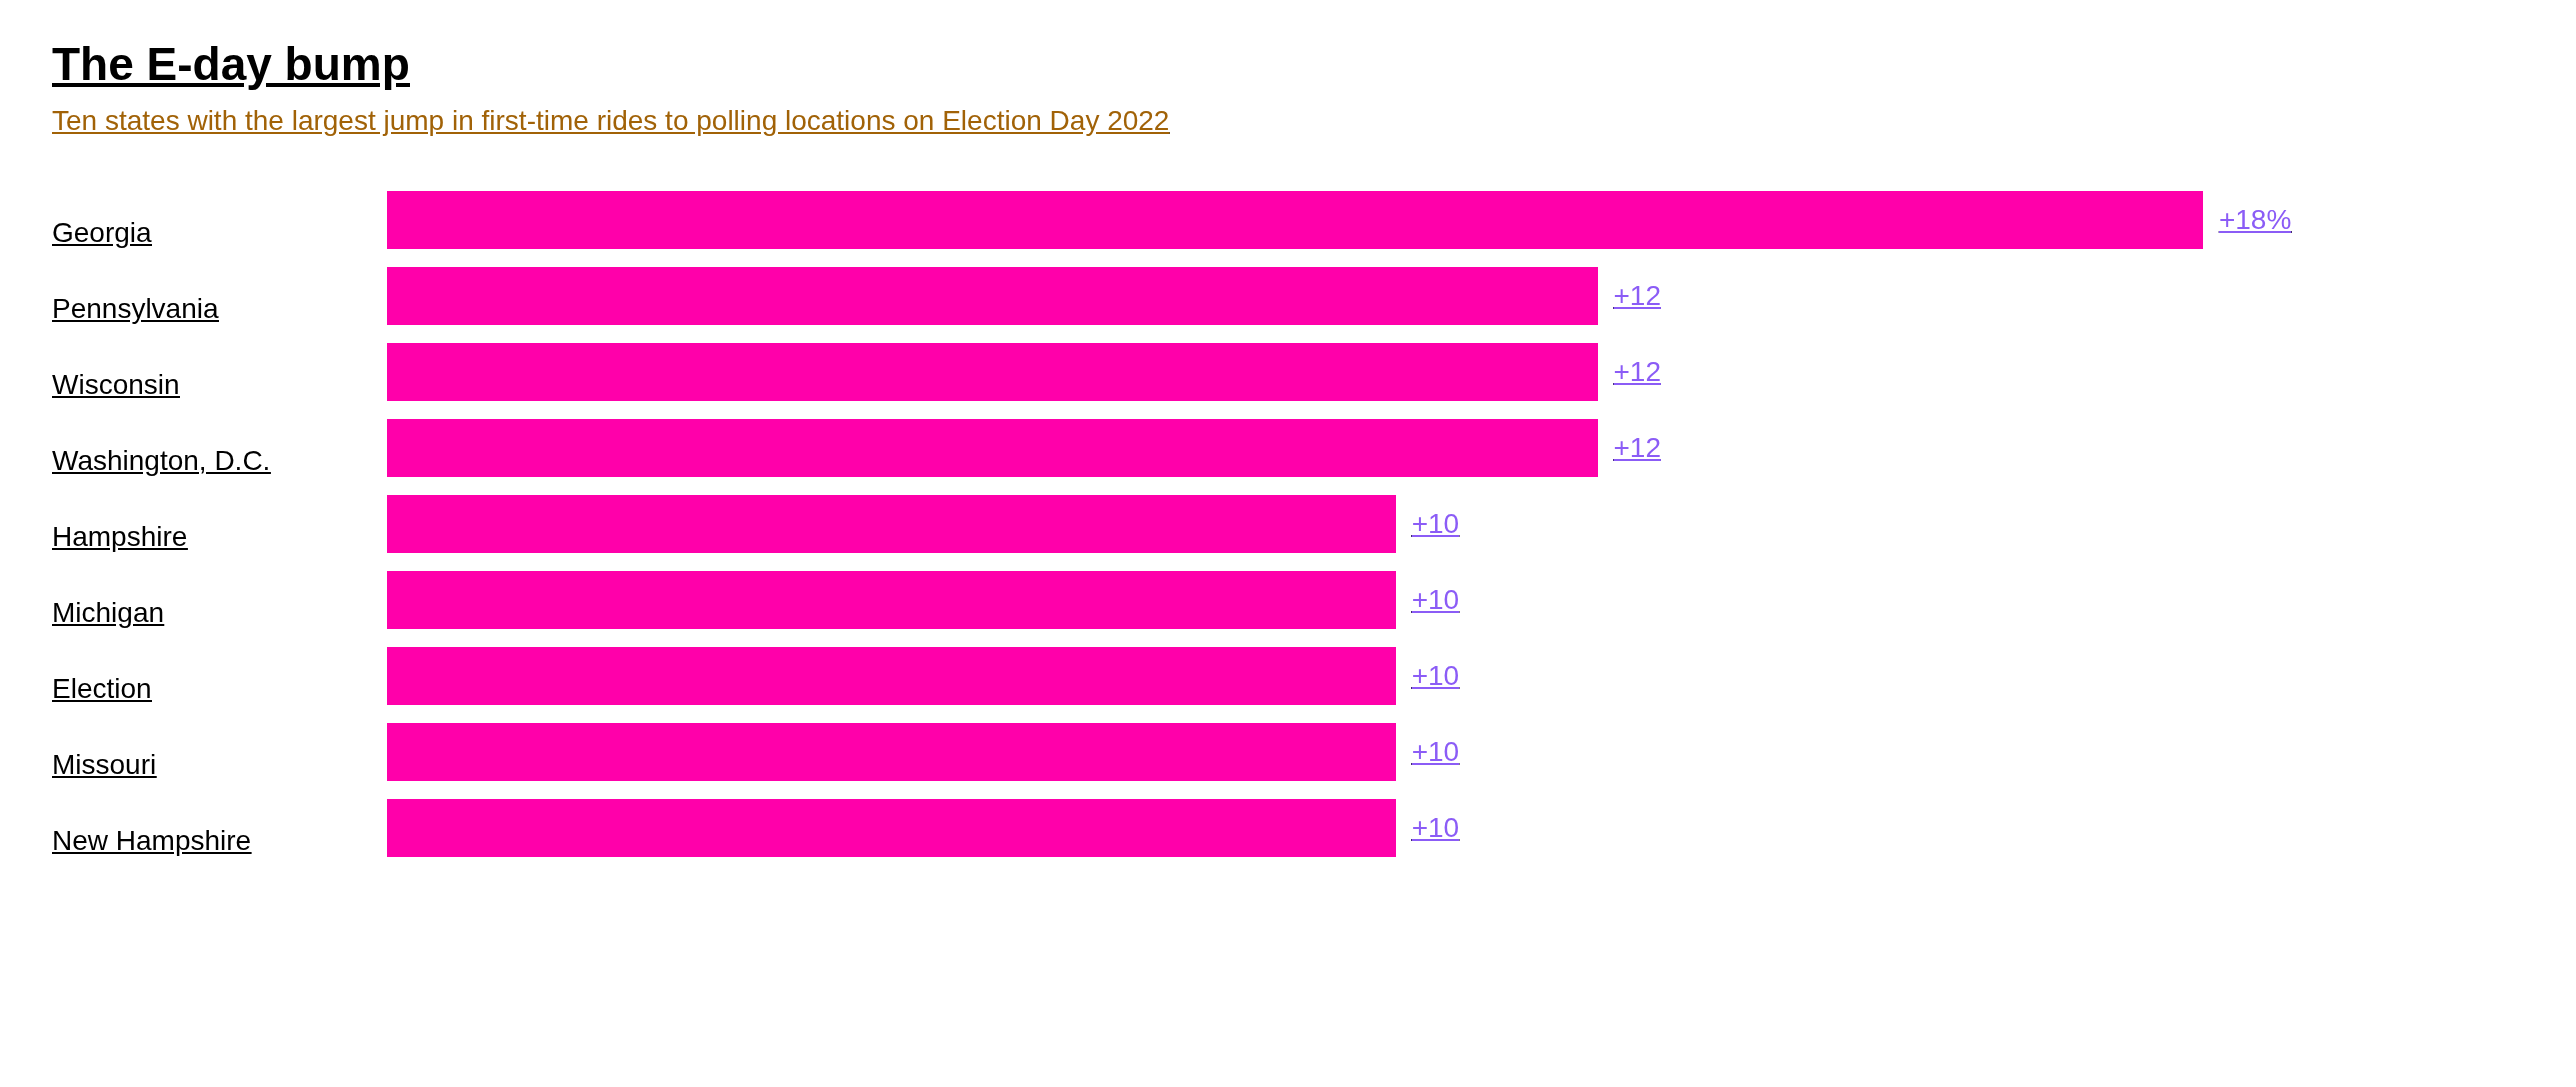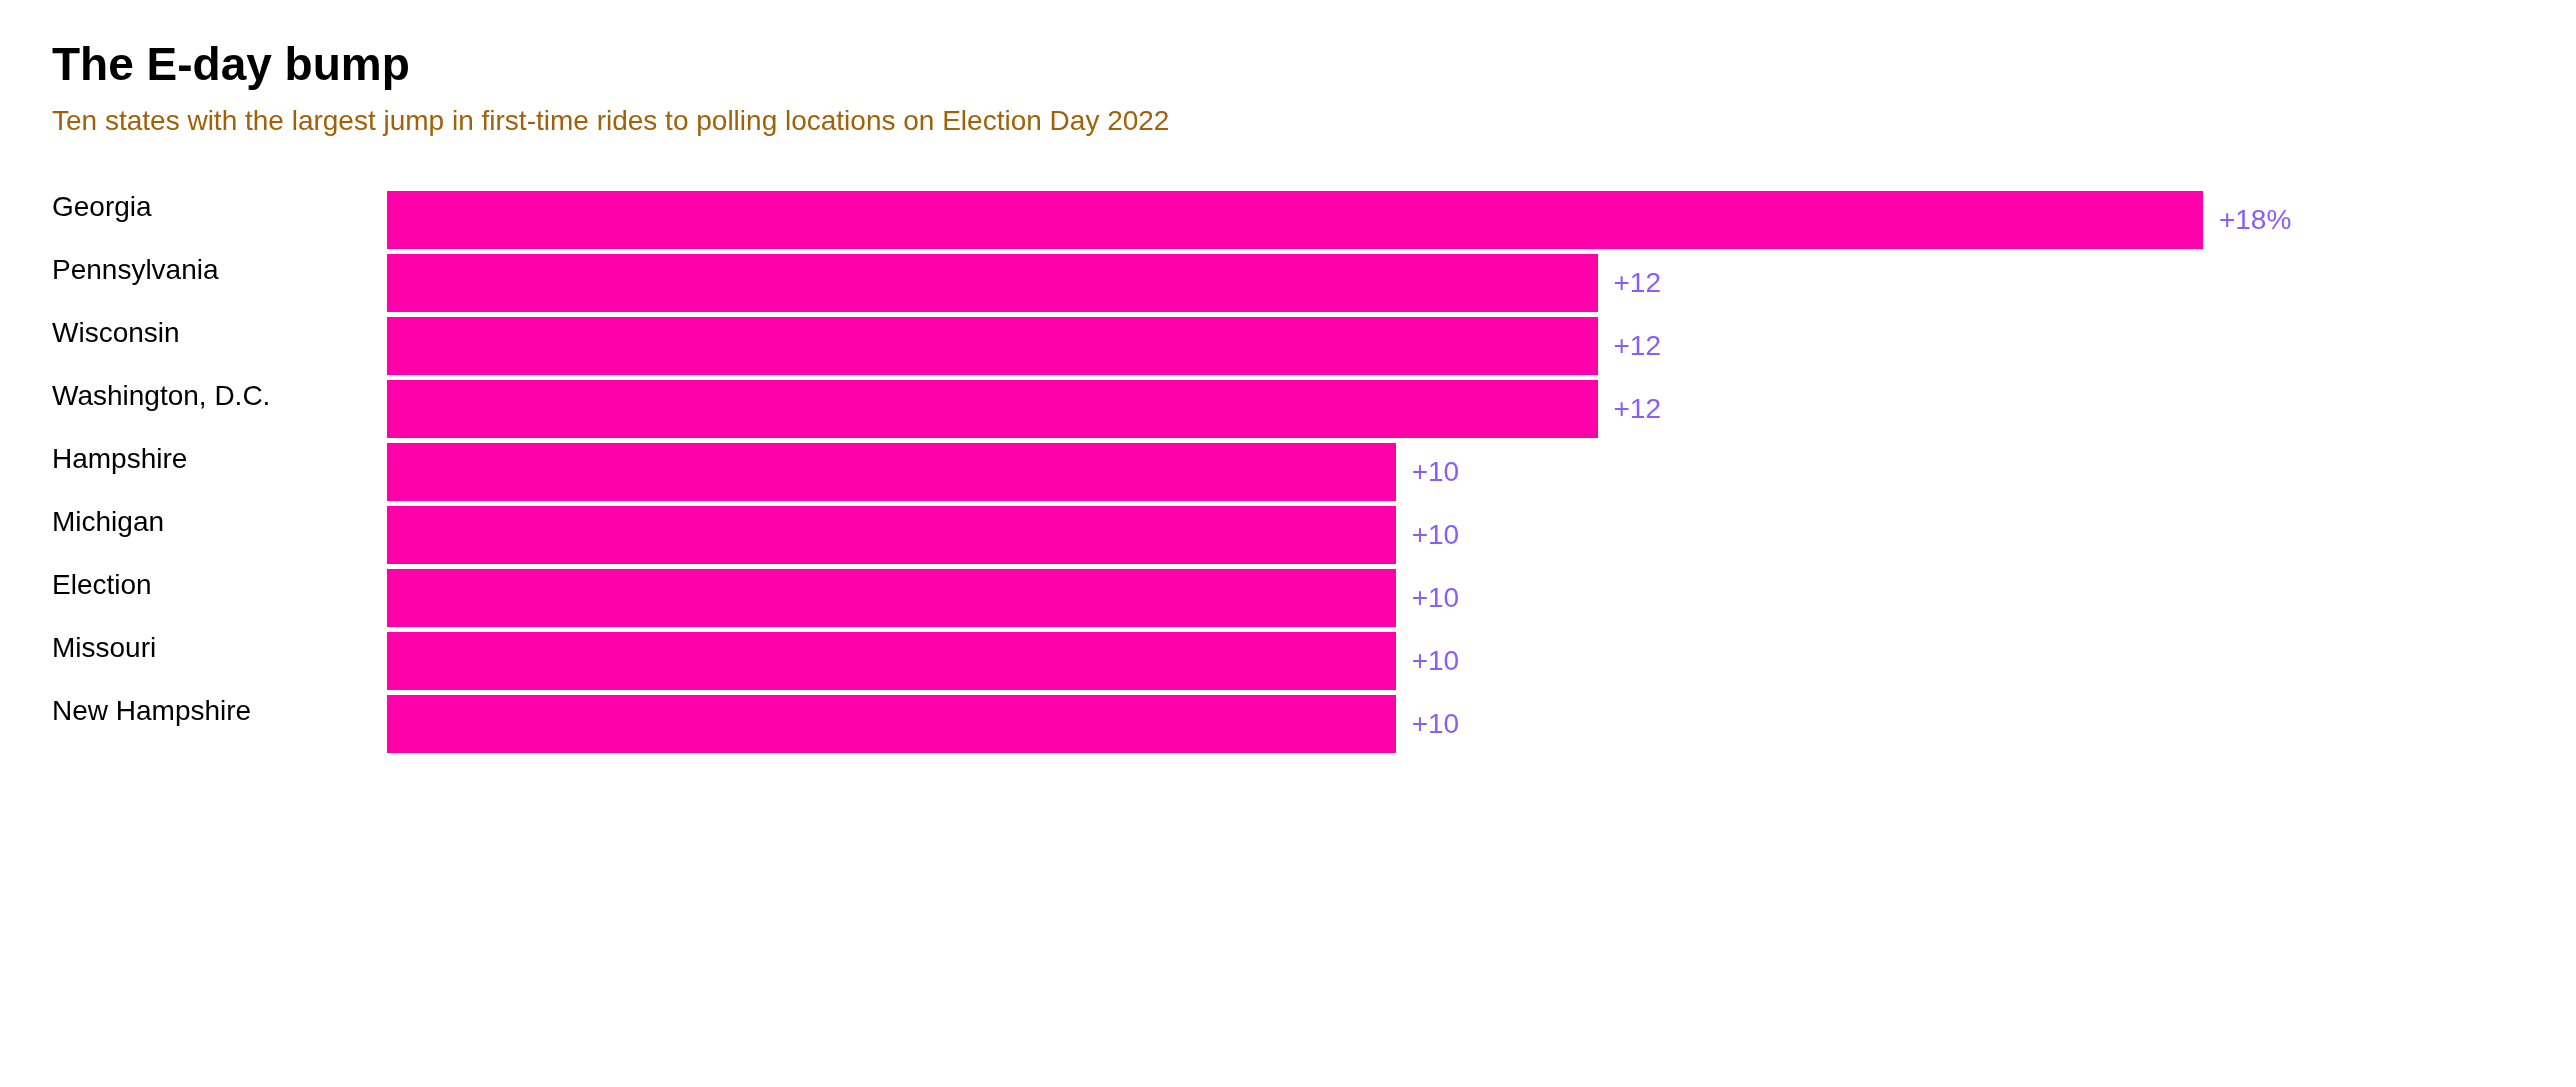--- a/index.html
+++ b/index.html
@@ -1,18 +1,19 @@
 <!DOCTYPE html>
 <html style="font-size:10.3px"><head>
   <meta charset="utf-8">
   <style>
     * {
       margin: 0;
       padding: 0;
       box-sizing: border-box;
+      text-decoration: underline;
     }
 
     body {
       background: #ffffff;
       font-family: -apple-system, BlinkMacSystemFont, 'Segoe UI', Arial, sans-serif;
       padding: 39px 52px;
       width: 2576px;
       min-height: 1088px;
     }
 
@@ -31,22 +32,22 @@
       margin-bottom: 52px;
       line-height: 1.3;
     }
 
     .chart-container {
       width: 100%;
     }
 
     .bar-row {
       display: flex;
-      align-items: flex-start;
-      margin-bottom: 5px;
+      align-items: flex-end;
+      margin-bottom: 18px;
     }
 
     .state-label {
       font-size: 28px;
       font-weight: 400;
       color: #000000;
       width: 335px;
       flex-shrink: 0;
       text-align: left;
     }

